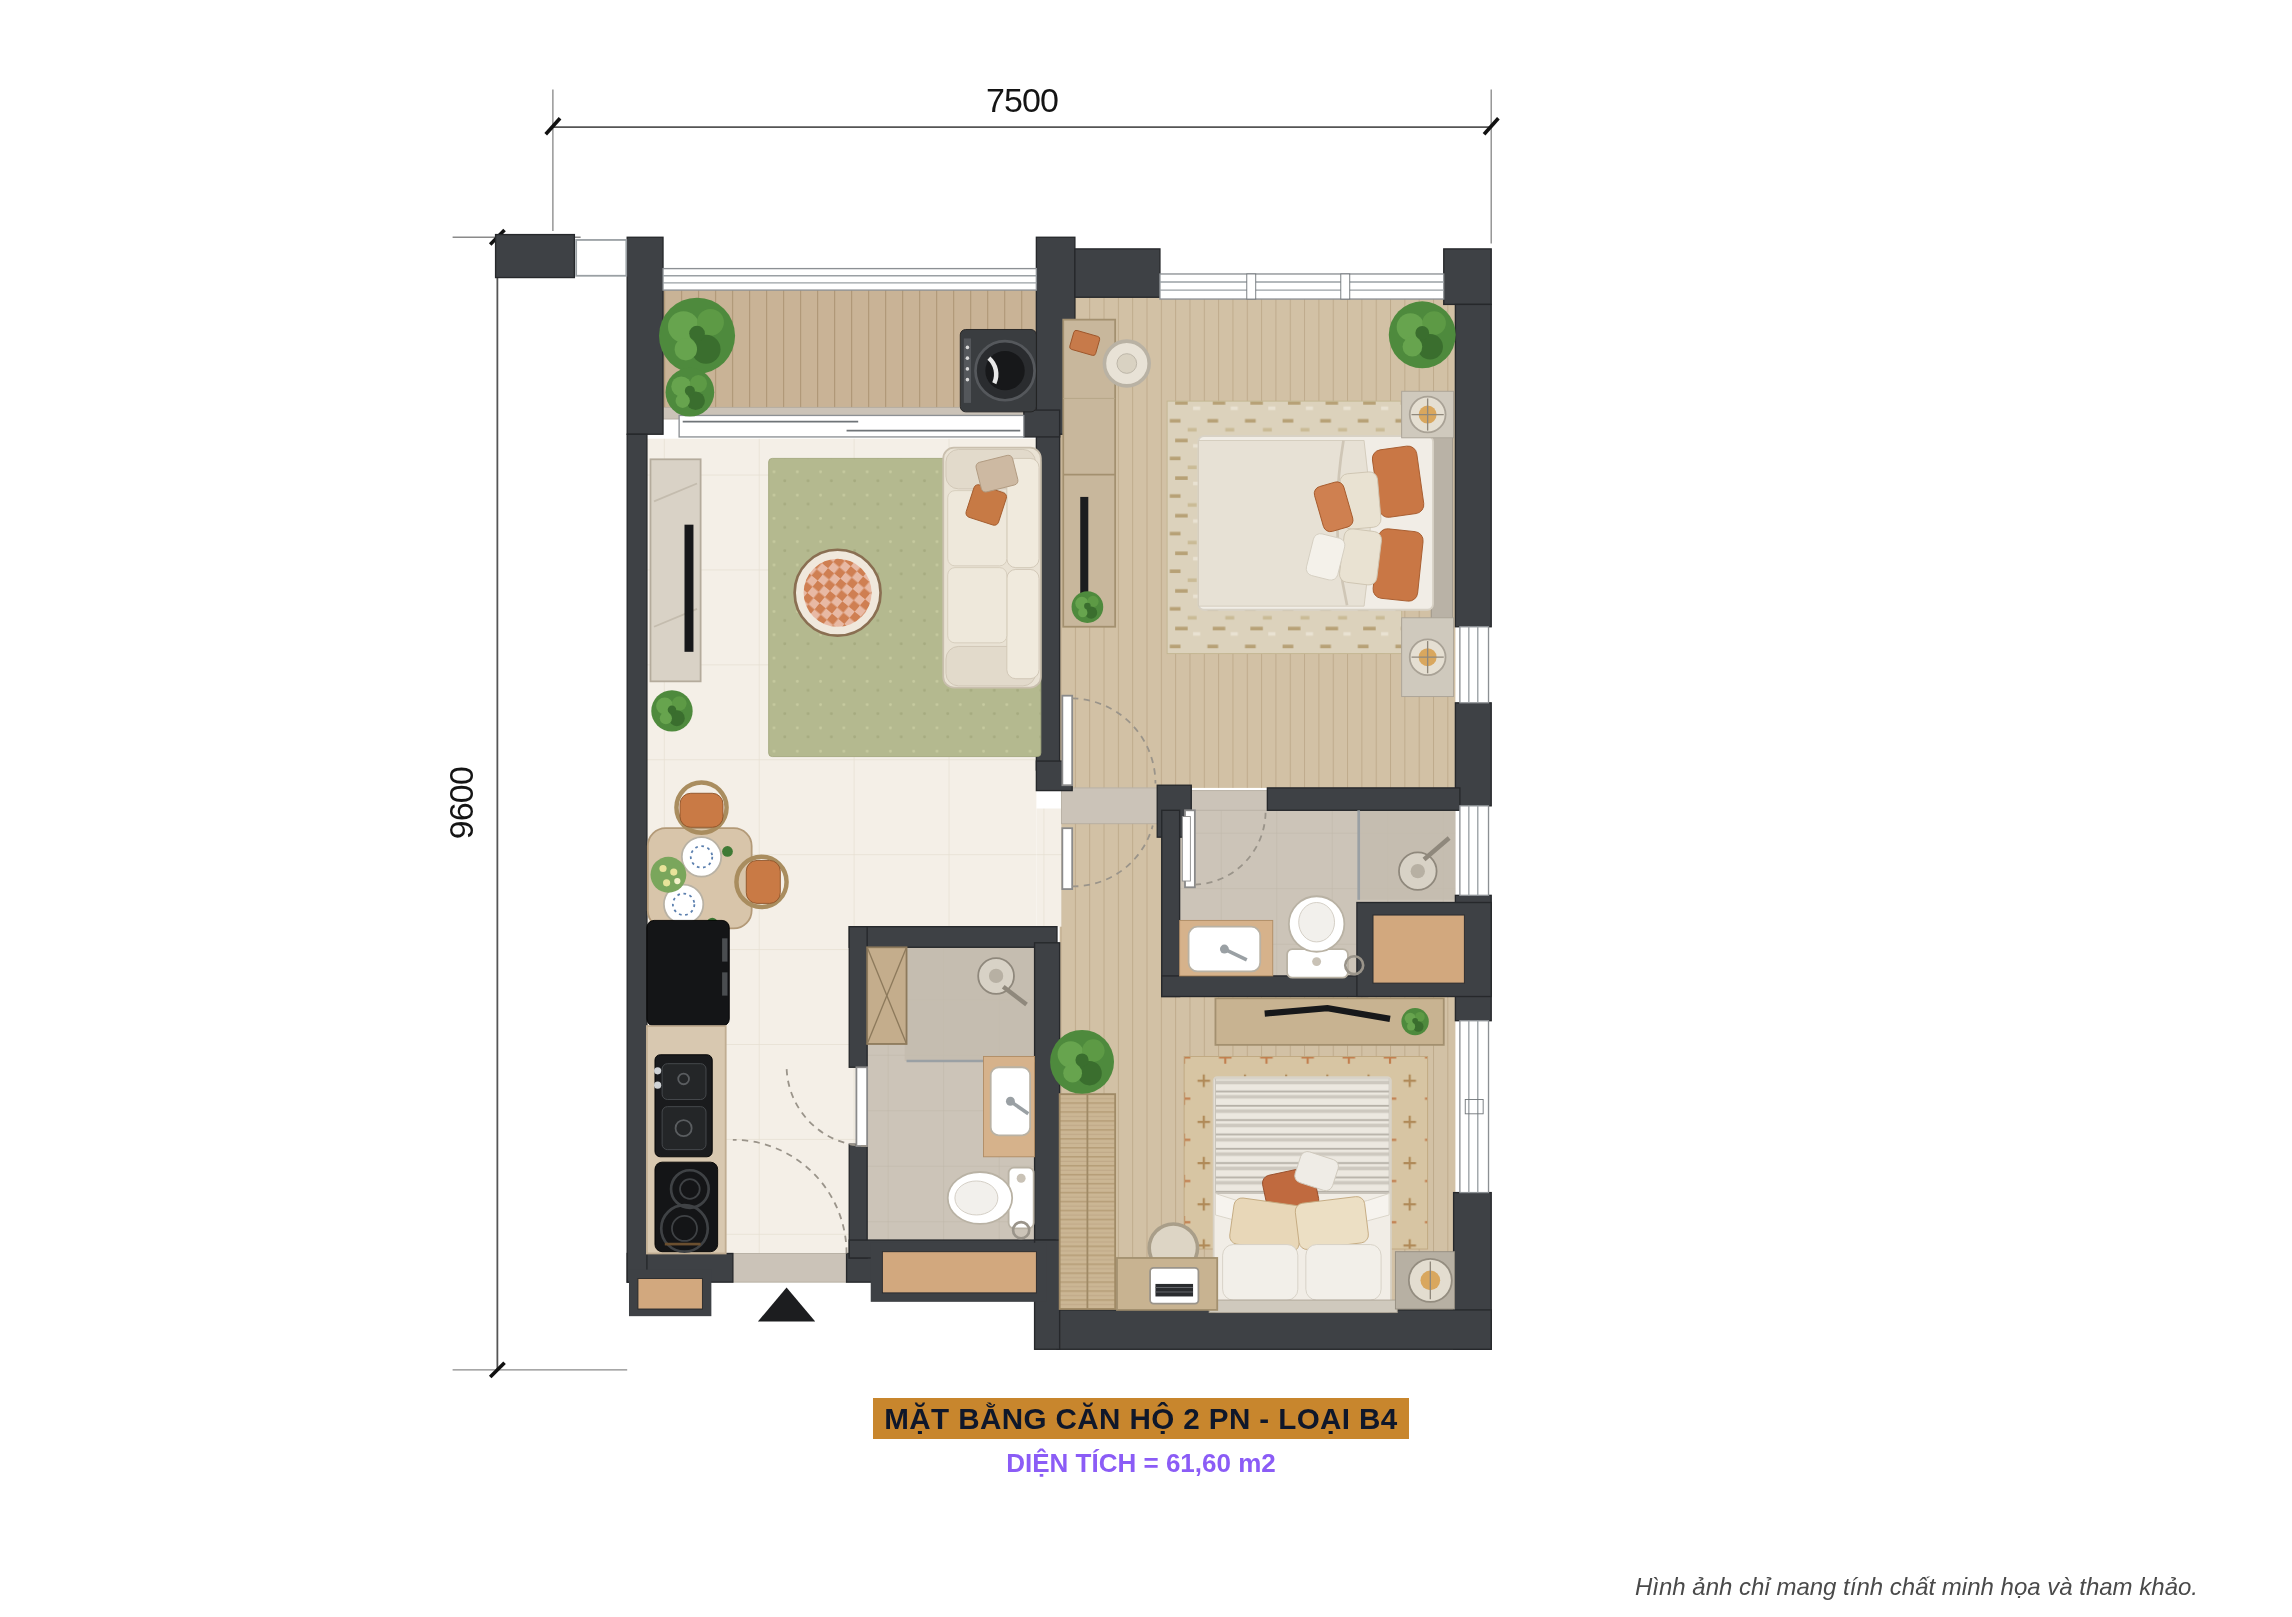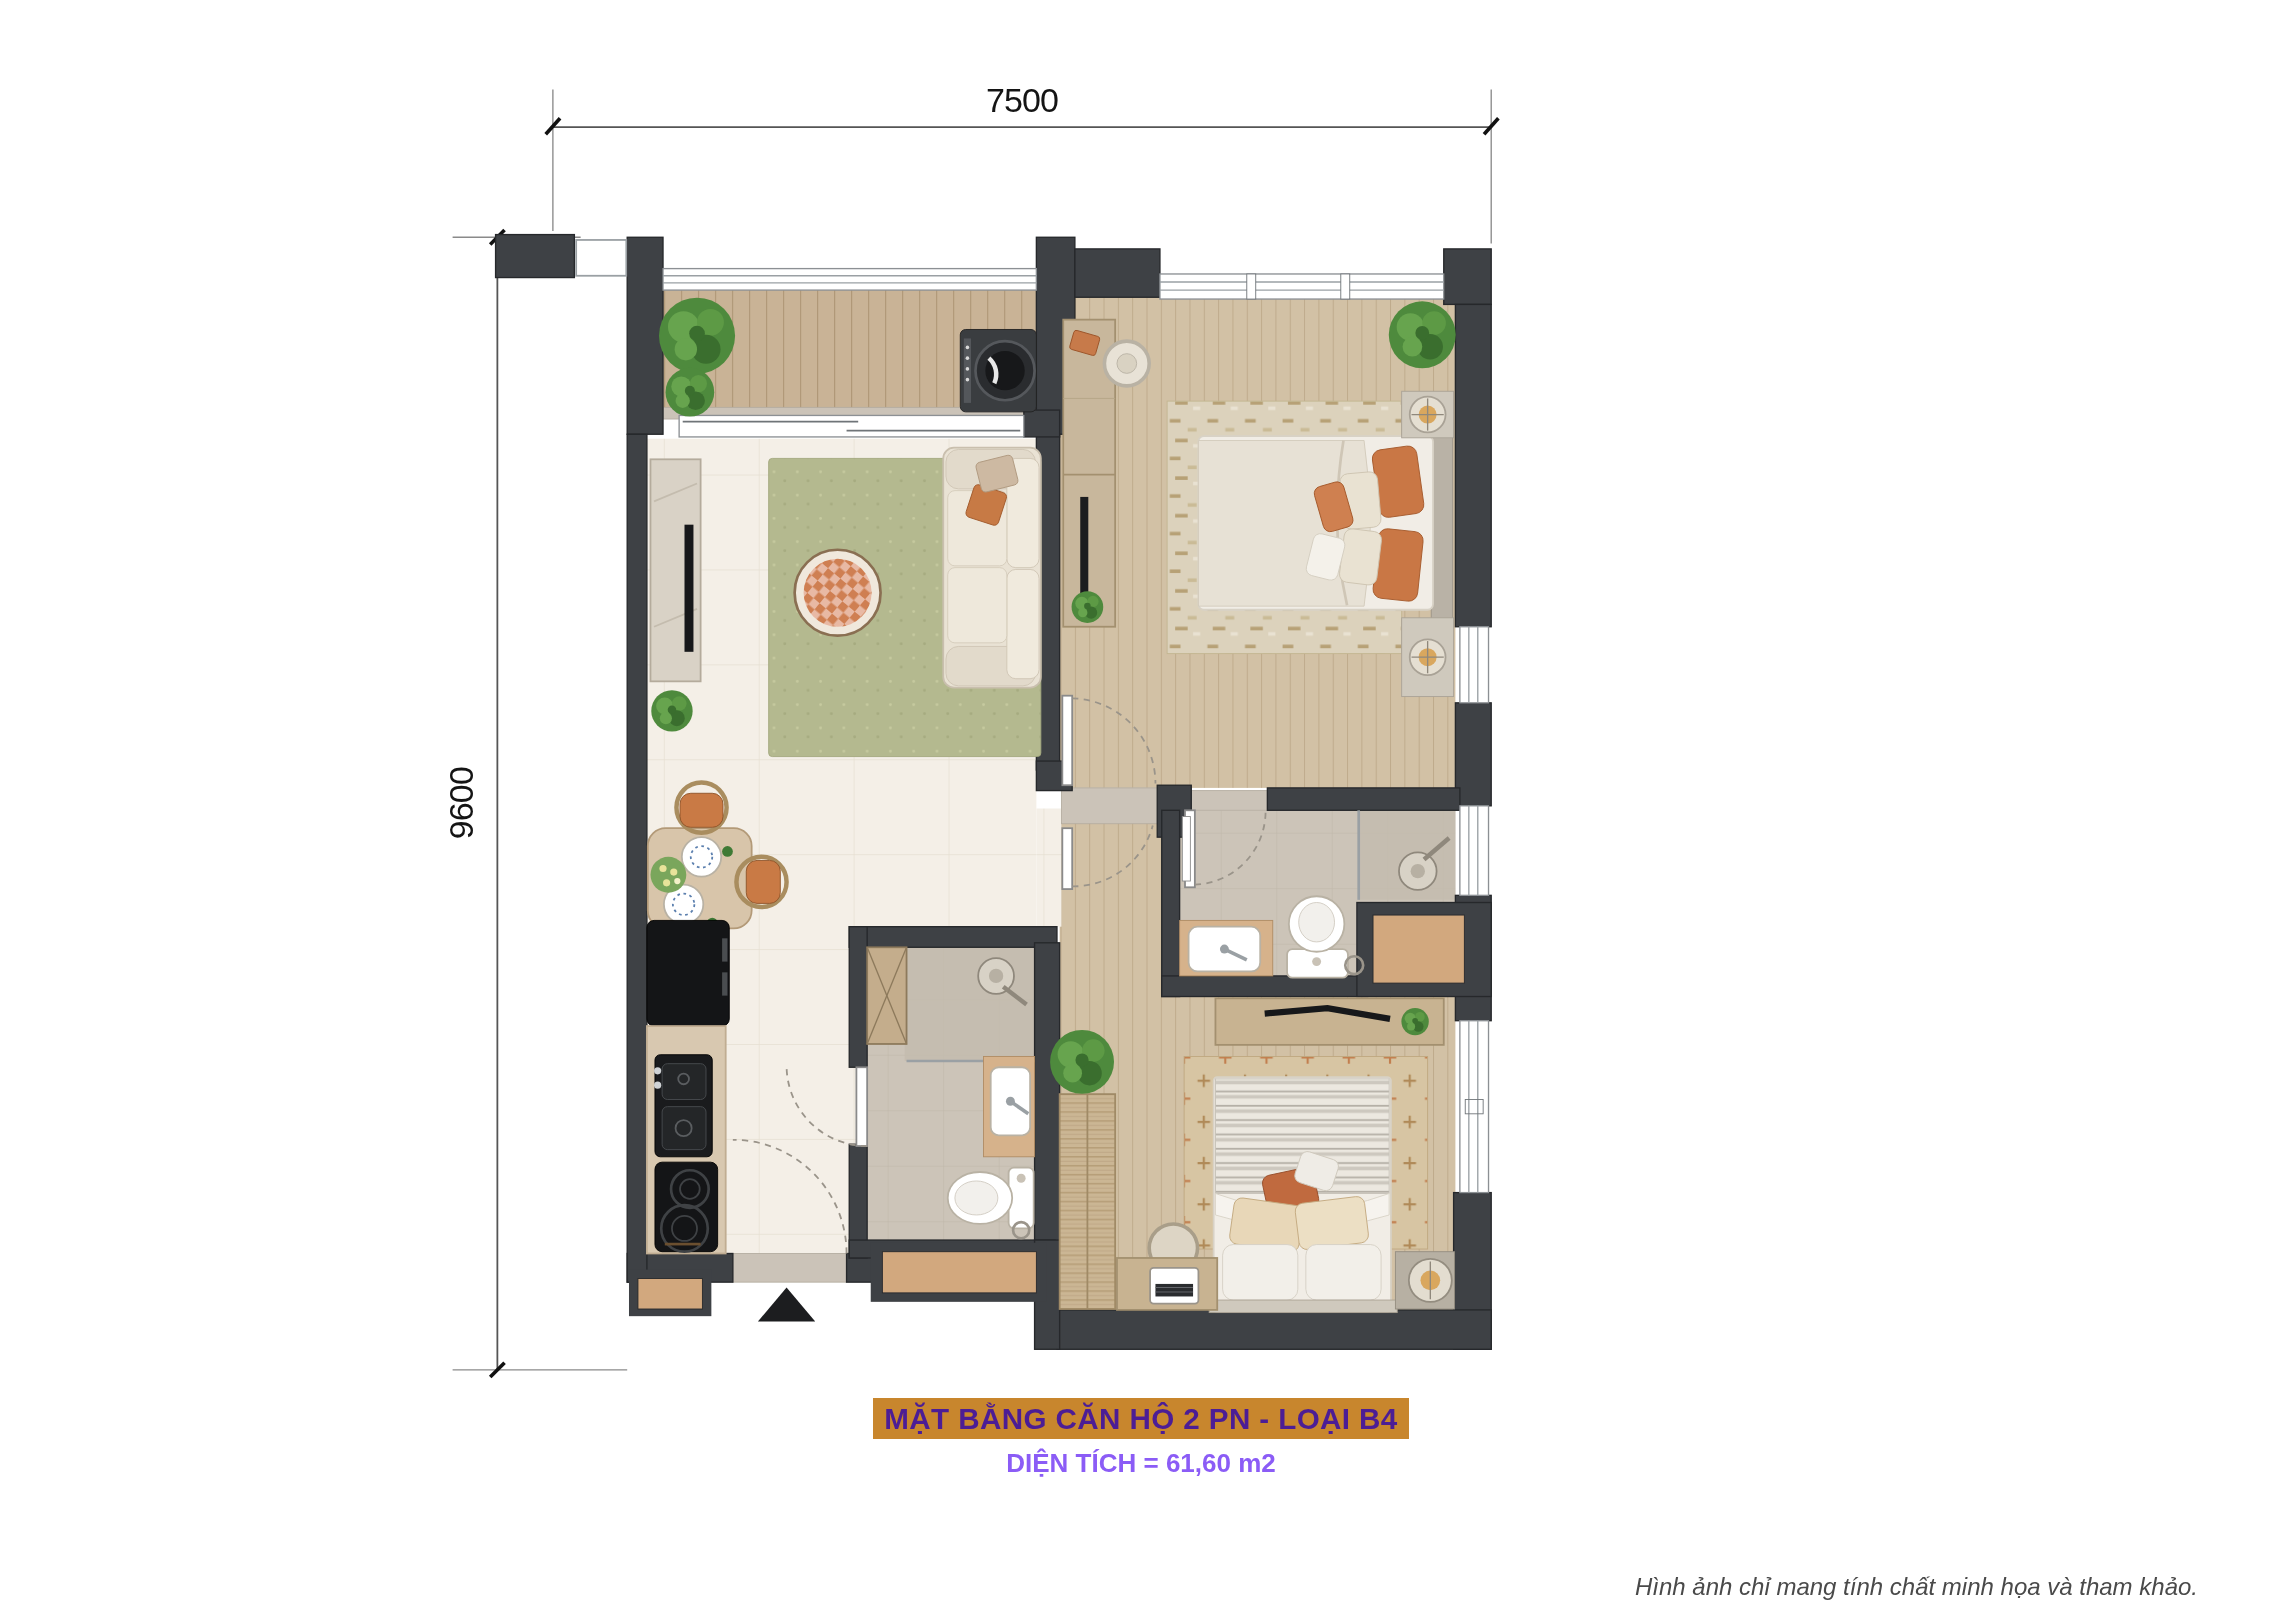--- a/index.html
+++ b/index.html
@@ -1,20 +1,20 @@
 <!DOCTYPE html>
 <html style="font-size:14.3px"><head>
 <meta charset="utf-8">
 <style>
   html,body{margin:0;padding:0;background:#ffffff;}
   body{width:2293px;height:1617px;position:relative;overflow:hidden;
        font-family:"Liberation Sans", sans-serif;}
   .abs{position:absolute;}
   #banner{left:873px;top:1398px;width:536px;height:41px;background:#c8862d;
-          color:#4c1d95;font-weight:bold;font-size:29.6px;line-height:42px;
+          color:#0f172a;font-weight:bold;font-size:29.6px;line-height:42px;
           text-align:center;letter-spacing:0.4px;white-space:nowrap;}
   #area-line{left:873px;top:1448px;width:536px;text-align:center;color:#8b5cf6;
              font-weight:bold;font-size:26px;white-space:nowrap;}
   #disclaimer{right:95px;top:1573px;color:#4a4a4a;font-style:italic;
               font-size:24px;white-space:nowrap;}
   svg text.dim{font-family:"Liberation Sans",sans-serif;font-size:38px;fill:#141414;letter-spacing:-1px;}
 </style>
 </head>
 <body>
 

